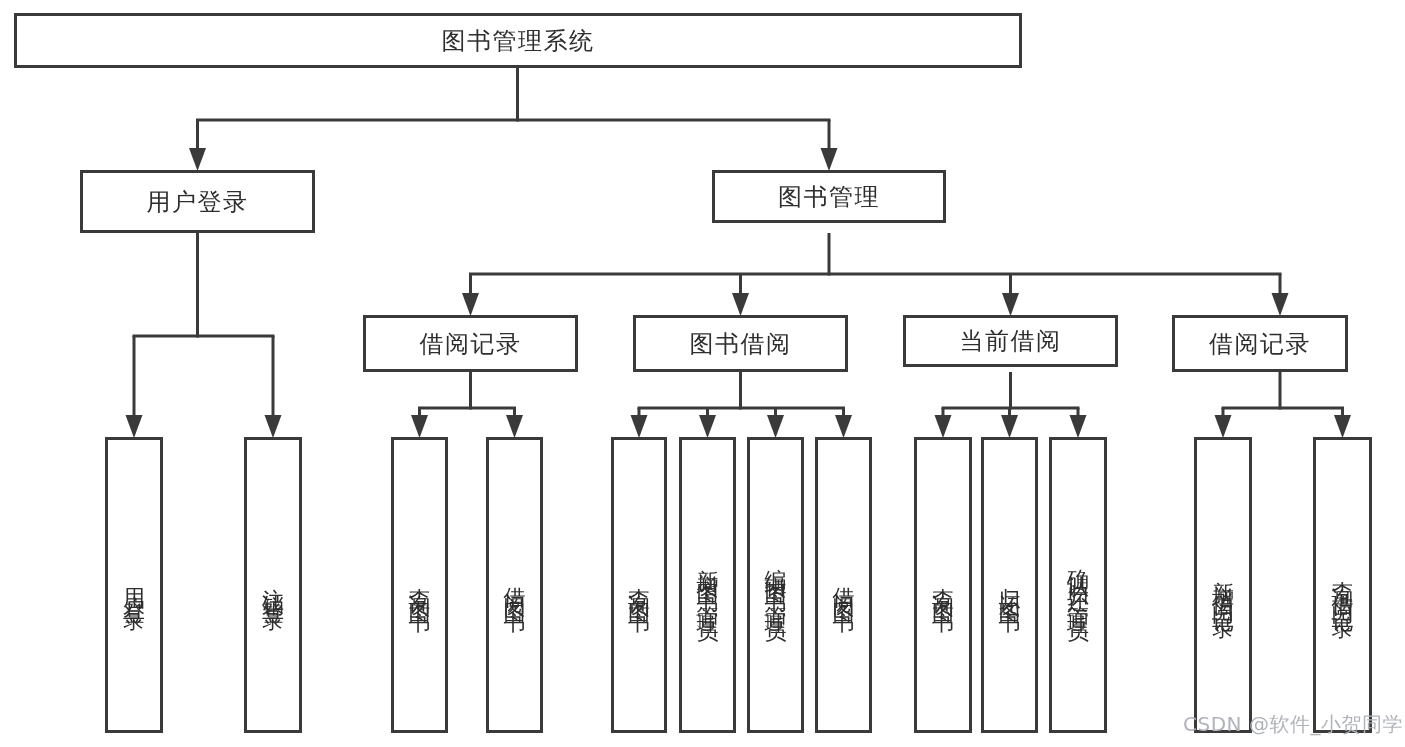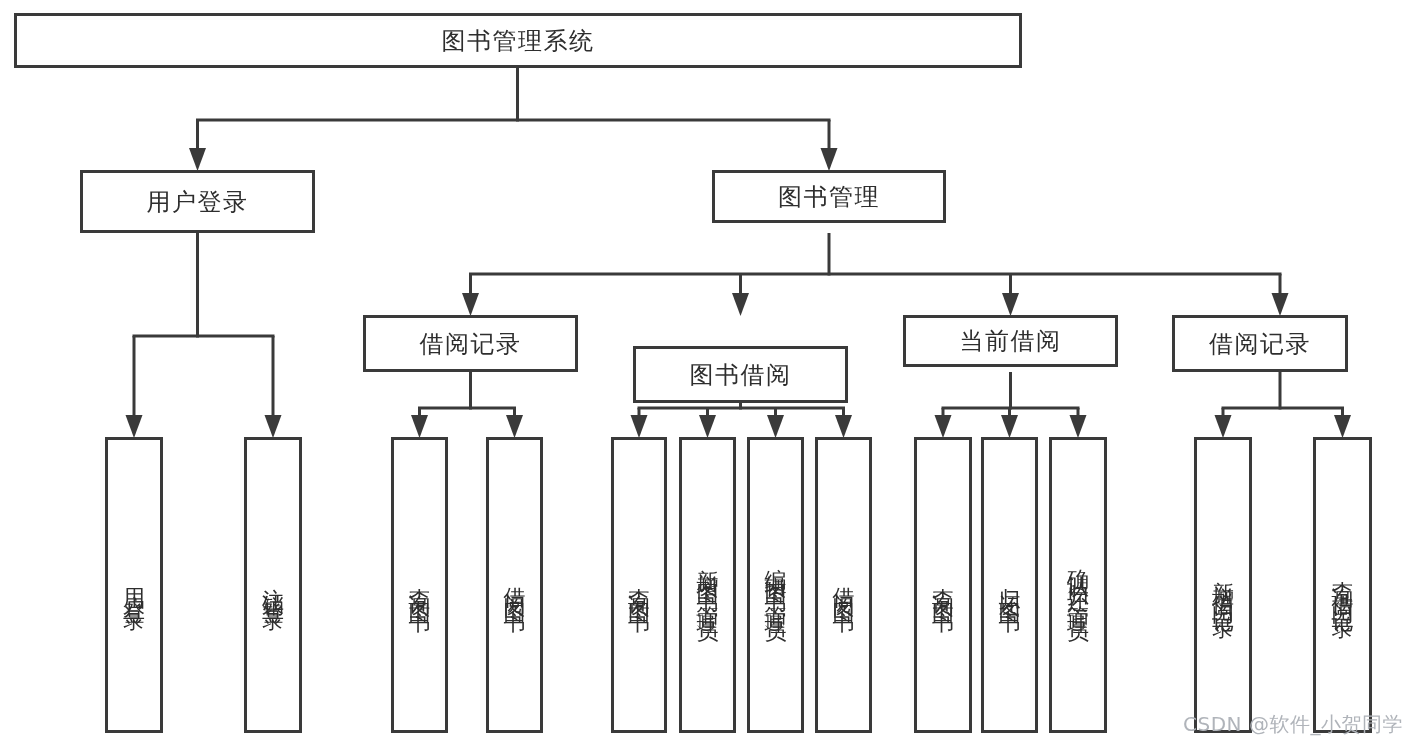--- a/index.html
+++ b/index.html
@@ -110,21 +110,21 @@
   <div class="box hbox" style="left:80px;top:170px;width:235px;height:63px;">
     <span>用户登录</span>
   </div>
   <div class="box hbox" style="left:712px;top:170px;width:234px;height:53px;">
     <span>图书管理</span>
   </div>
 
   <div class="box hbox" style="left:363px;top:315px;width:215px;height:57px;">
     <span>借阅记录</span>
   </div>
-  <div class="box hbox" style="left:633px;top:315px;width:215px;height:57px;margin-top:31px;">
+  <div class="box hbox" style="left:633px;top:315px;width:215px;height:57px;">
     <span>图书借阅</span>
   </div>
   <div class="box hbox" style="left:903px;top:315px;width:215px;height:52px;">
     <span>当前借阅</span>
   </div>
   <div class="box hbox" style="left:1172px;top:315px;width:176px;height:57px;">
     <span>借阅记录</span>
   </div>
 
   <div class="box leaf" style="left:105px;top:437px;width:58px;height:296px;">

